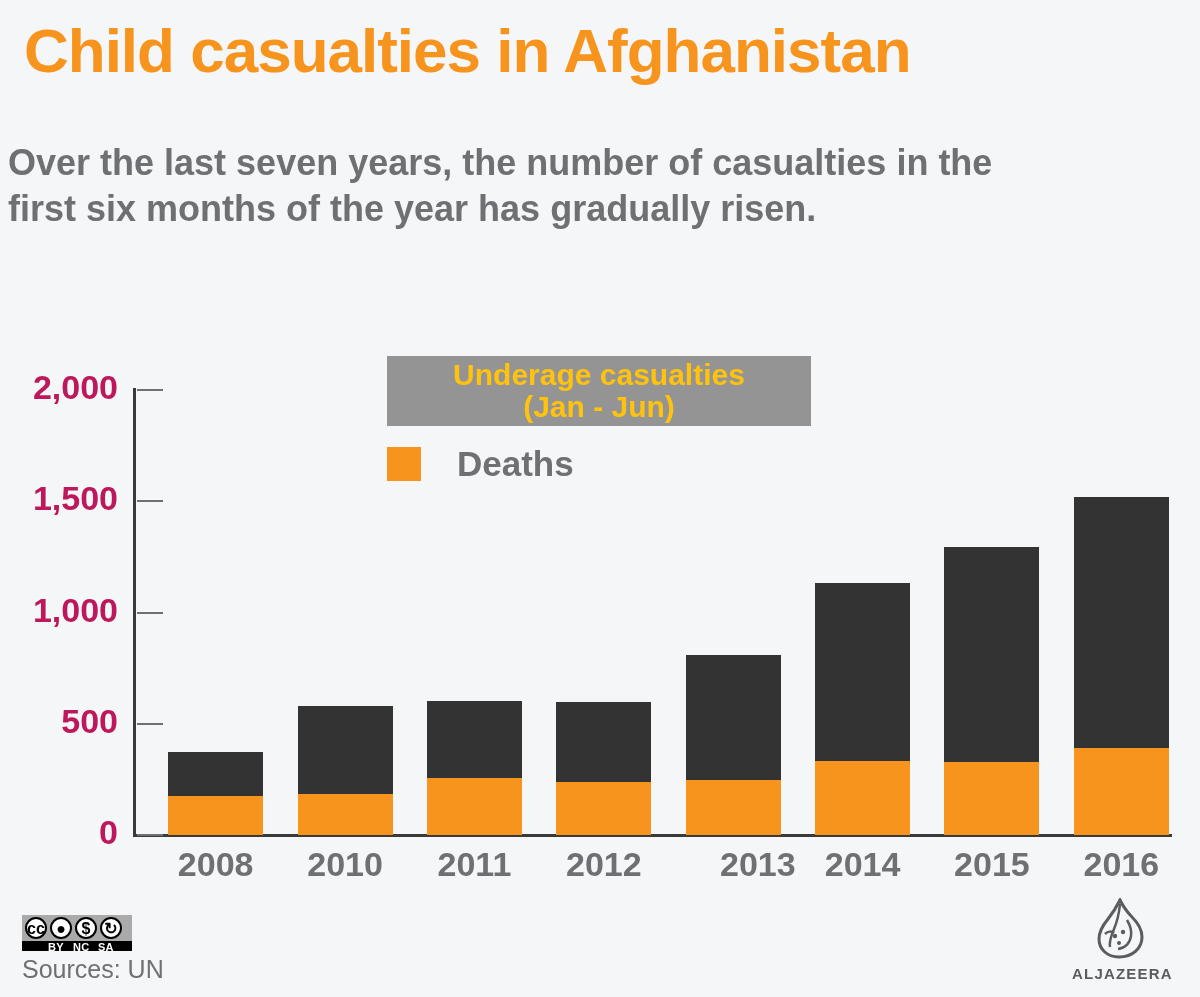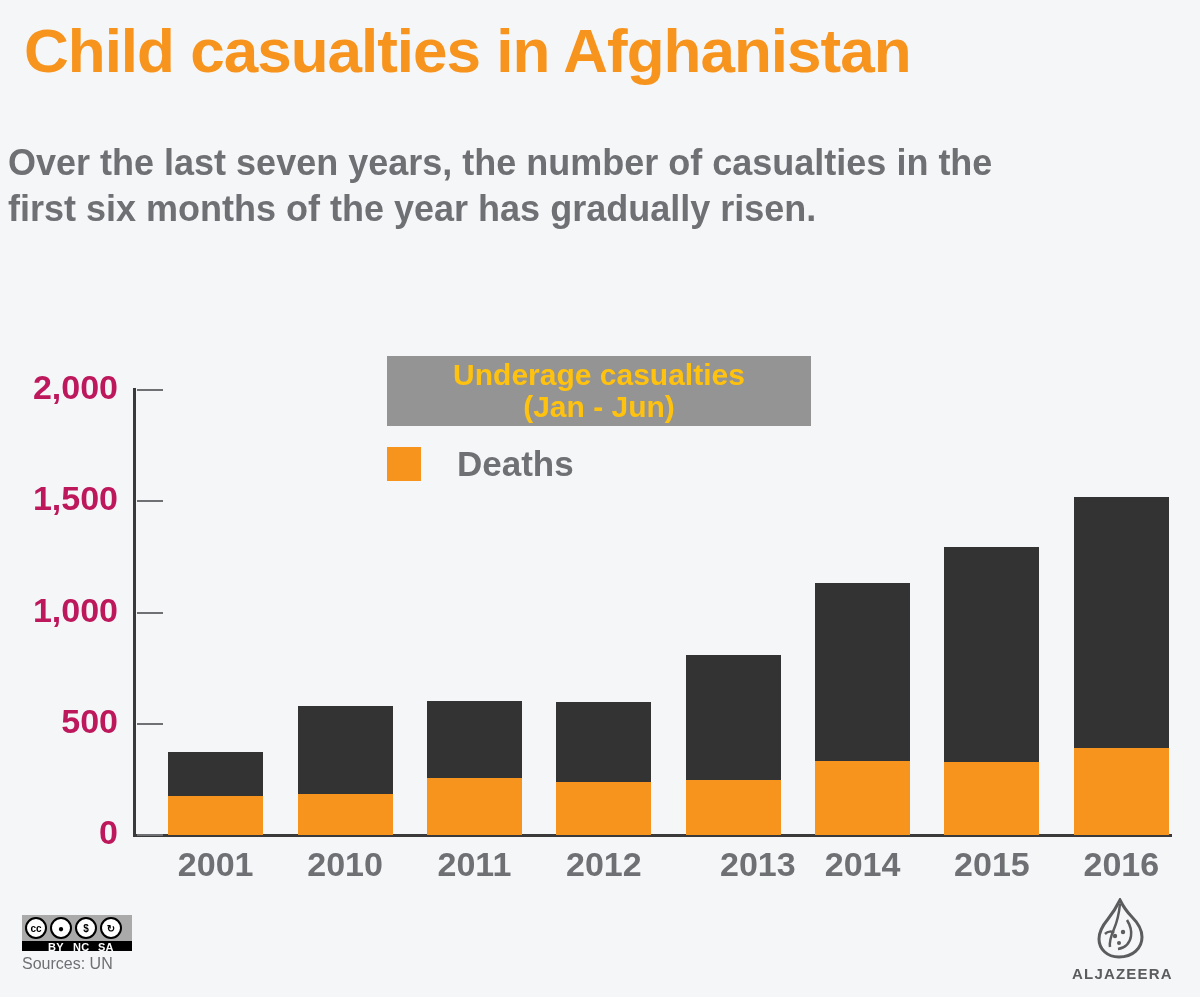--- a/index.html
+++ b/index.html
@@ -182,21 +182,21 @@
   }
   .cc-circle {
     position: absolute;
     top: 2px;
     width: 22px;
     height: 22px;
     border-radius: 50%;
     background: #ffffff;
     border: 2px solid #000;
     box-sizing: border-box;
-    font-size: 10px;
+    font-size: 16px;
     font-weight: bold;
     color: #000;
     text-align: center;
     line-height: 19px;
     font-family: "Liberation Sans", sans-serif;
   }
   .cc-c1 { left: 3px; }
   .cc-c2 { left: 28px; }
   .cc-c3 { left: 53px; }
   .cc-c4 { left: 78px; }
@@ -210,21 +210,21 @@
     text-align: left;
     width: 24px;
   }
   .cc-s1 { left: 26px; }
   .cc-s2 { left: 51px; }
   .cc-s3 { left: 76px; }
   .sources {
     position: absolute;
     left: 22px;
     top: 955px;
-    font-size: 16px;
+    font-size: 25px;
     font-weight: normal;
     color: #6e7073;
     white-space: nowrap;
   }
   .aj-logo {
     position: absolute;
     right: 32px;
     top: 898px;
     width: 96px;
     height: 92px;
@@ -296,21 +296,21 @@
         <div class="bar" style="left: 807.438px; width: 95px; height: 287.915px;">
           <div class="bar-seg seg-injuries" style="bottom: 72.98px; height: 214.935px;"></div>
           <div class="bar-seg seg-deaths" style="bottom: 0px; height: 72.98px;"></div>
         </div>
         <div class="bar" style="left: 936.812px; width: 95px; height: 337.977px;">
           <div class="bar-seg seg-injuries" style="bottom: 86.9975px; height: 250.98px;"></div>
           <div class="bar-seg seg-deaths" style="bottom: 0px; height: 86.9975px;"></div>
         </div>
       </div>
     <div id="xlabels">
-        <div class="xtick-label" style="left: 153.188px; width: 125px;">2001</div>
+        <div class="xtick-label" style="left: 153.188px; width: 125px;">2008</div>
         <div class="xtick-label" style="left: 282.562px; width: 125px;">2010</div>
         <div class="xtick-label" style="left: 411.938px; width: 125px;">2011</div>
         <div class="xtick-label" style="left: 541.312px; width: 125px;">2012</div>
         <div class="xtick-label" style="left: 670.688px; width: 125px; text-align: right;">2013</div>
         <div class="xtick-label" style="left: 800.062px; width: 125px;">2014</div>
         <div class="xtick-label" style="left: 929.438px; width: 125px;">2015</div>
         <div class="xtick-label" style="left: 1058.81px; width: 125px;">2016</div>
       </div>
   </div>
 

